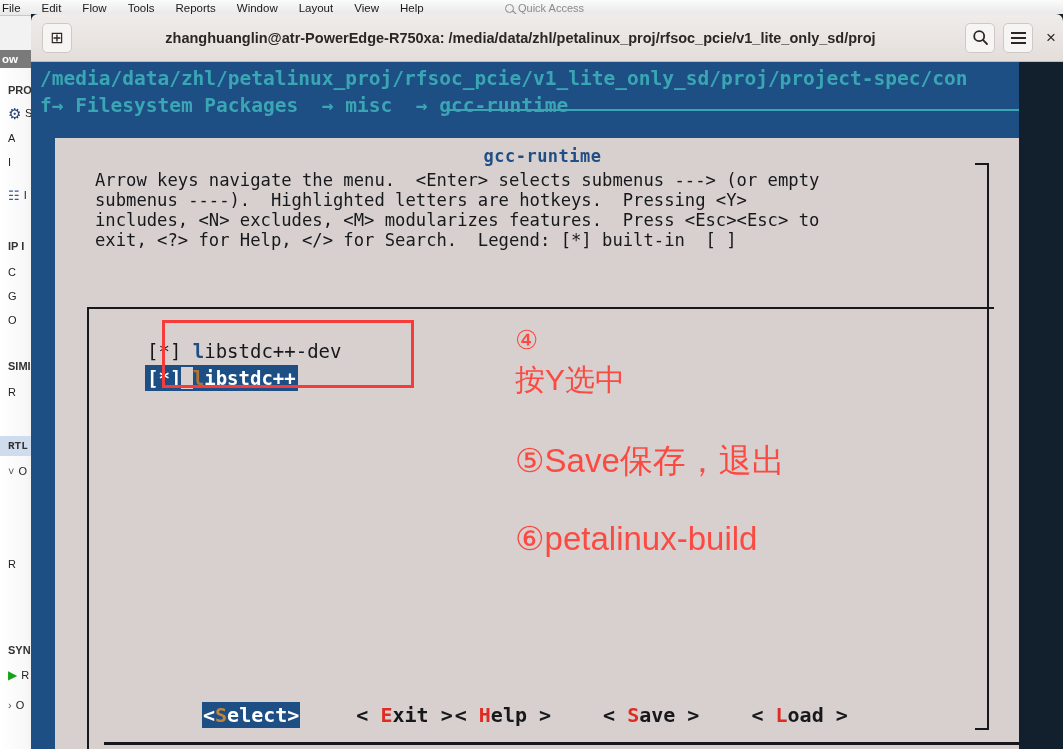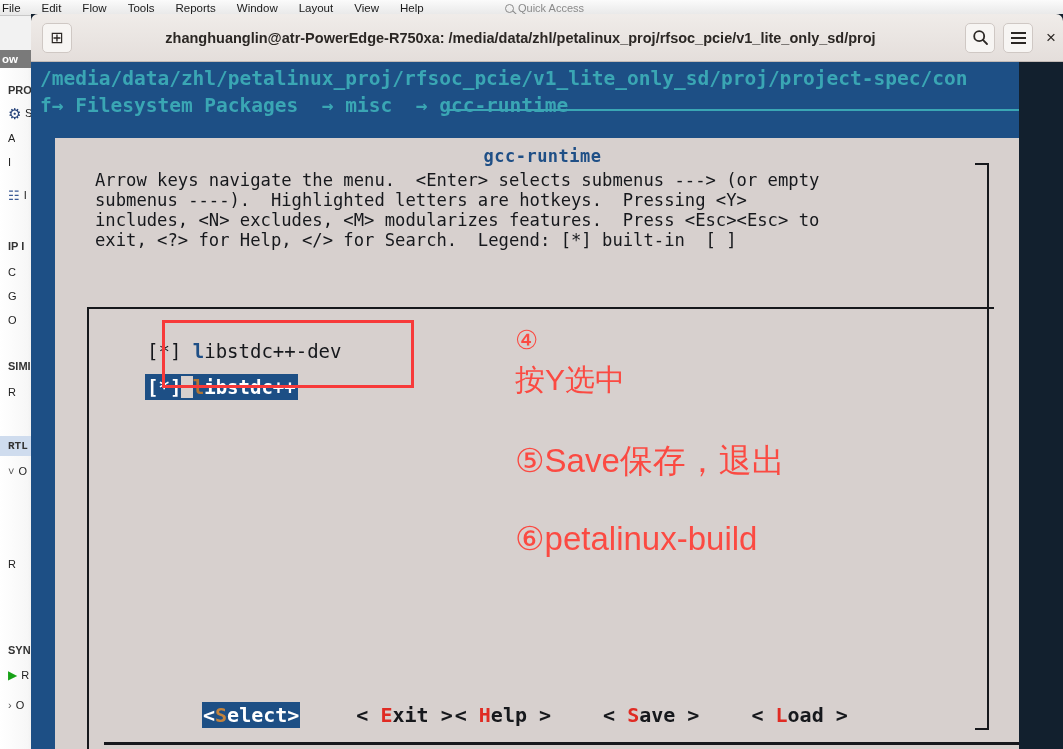--- a/index.html
+++ b/index.html
@@ -308,21 +308,21 @@
 
         <div class="dlg-rb-top"></div>
         <div class="dlg-right-bracket"></div>
         <div class="dlg-rb-mid"></div>
         <div class="dlg-rb-bot"></div>
 
         <div class="list-area" style="left:90px; top:200px;">
           <div>
             <span class="list-row"><span>[*]</span><span> </span><span class="hot">l</span><span>ibstdc++-dev</span></span>
           </div>
-          <div style="margin-top:10px">
+          <div style="margin-top:1px">
             <span class="list-row selected"><span>[*]</span><span class="sel-gap"> </span><span class="hot">l</span><span>ibstdc++</span></span>
           </div>
         </div>
 
         <div class="redbox" style="left:107px; top:182px;"></div>
 
         <div class="annot a4num" style="left:460px; top:187px;">④</div>
         <div class="annot a4text" style="left:460px; top:222px;">按Y选中</div>
         <div class="annot a5" style="left:460px; top:301px;">⑤Save保存，退出</div>
         <div class="annot a6" style="left:460px; top:381px;">⑥petalinux-build</div>

